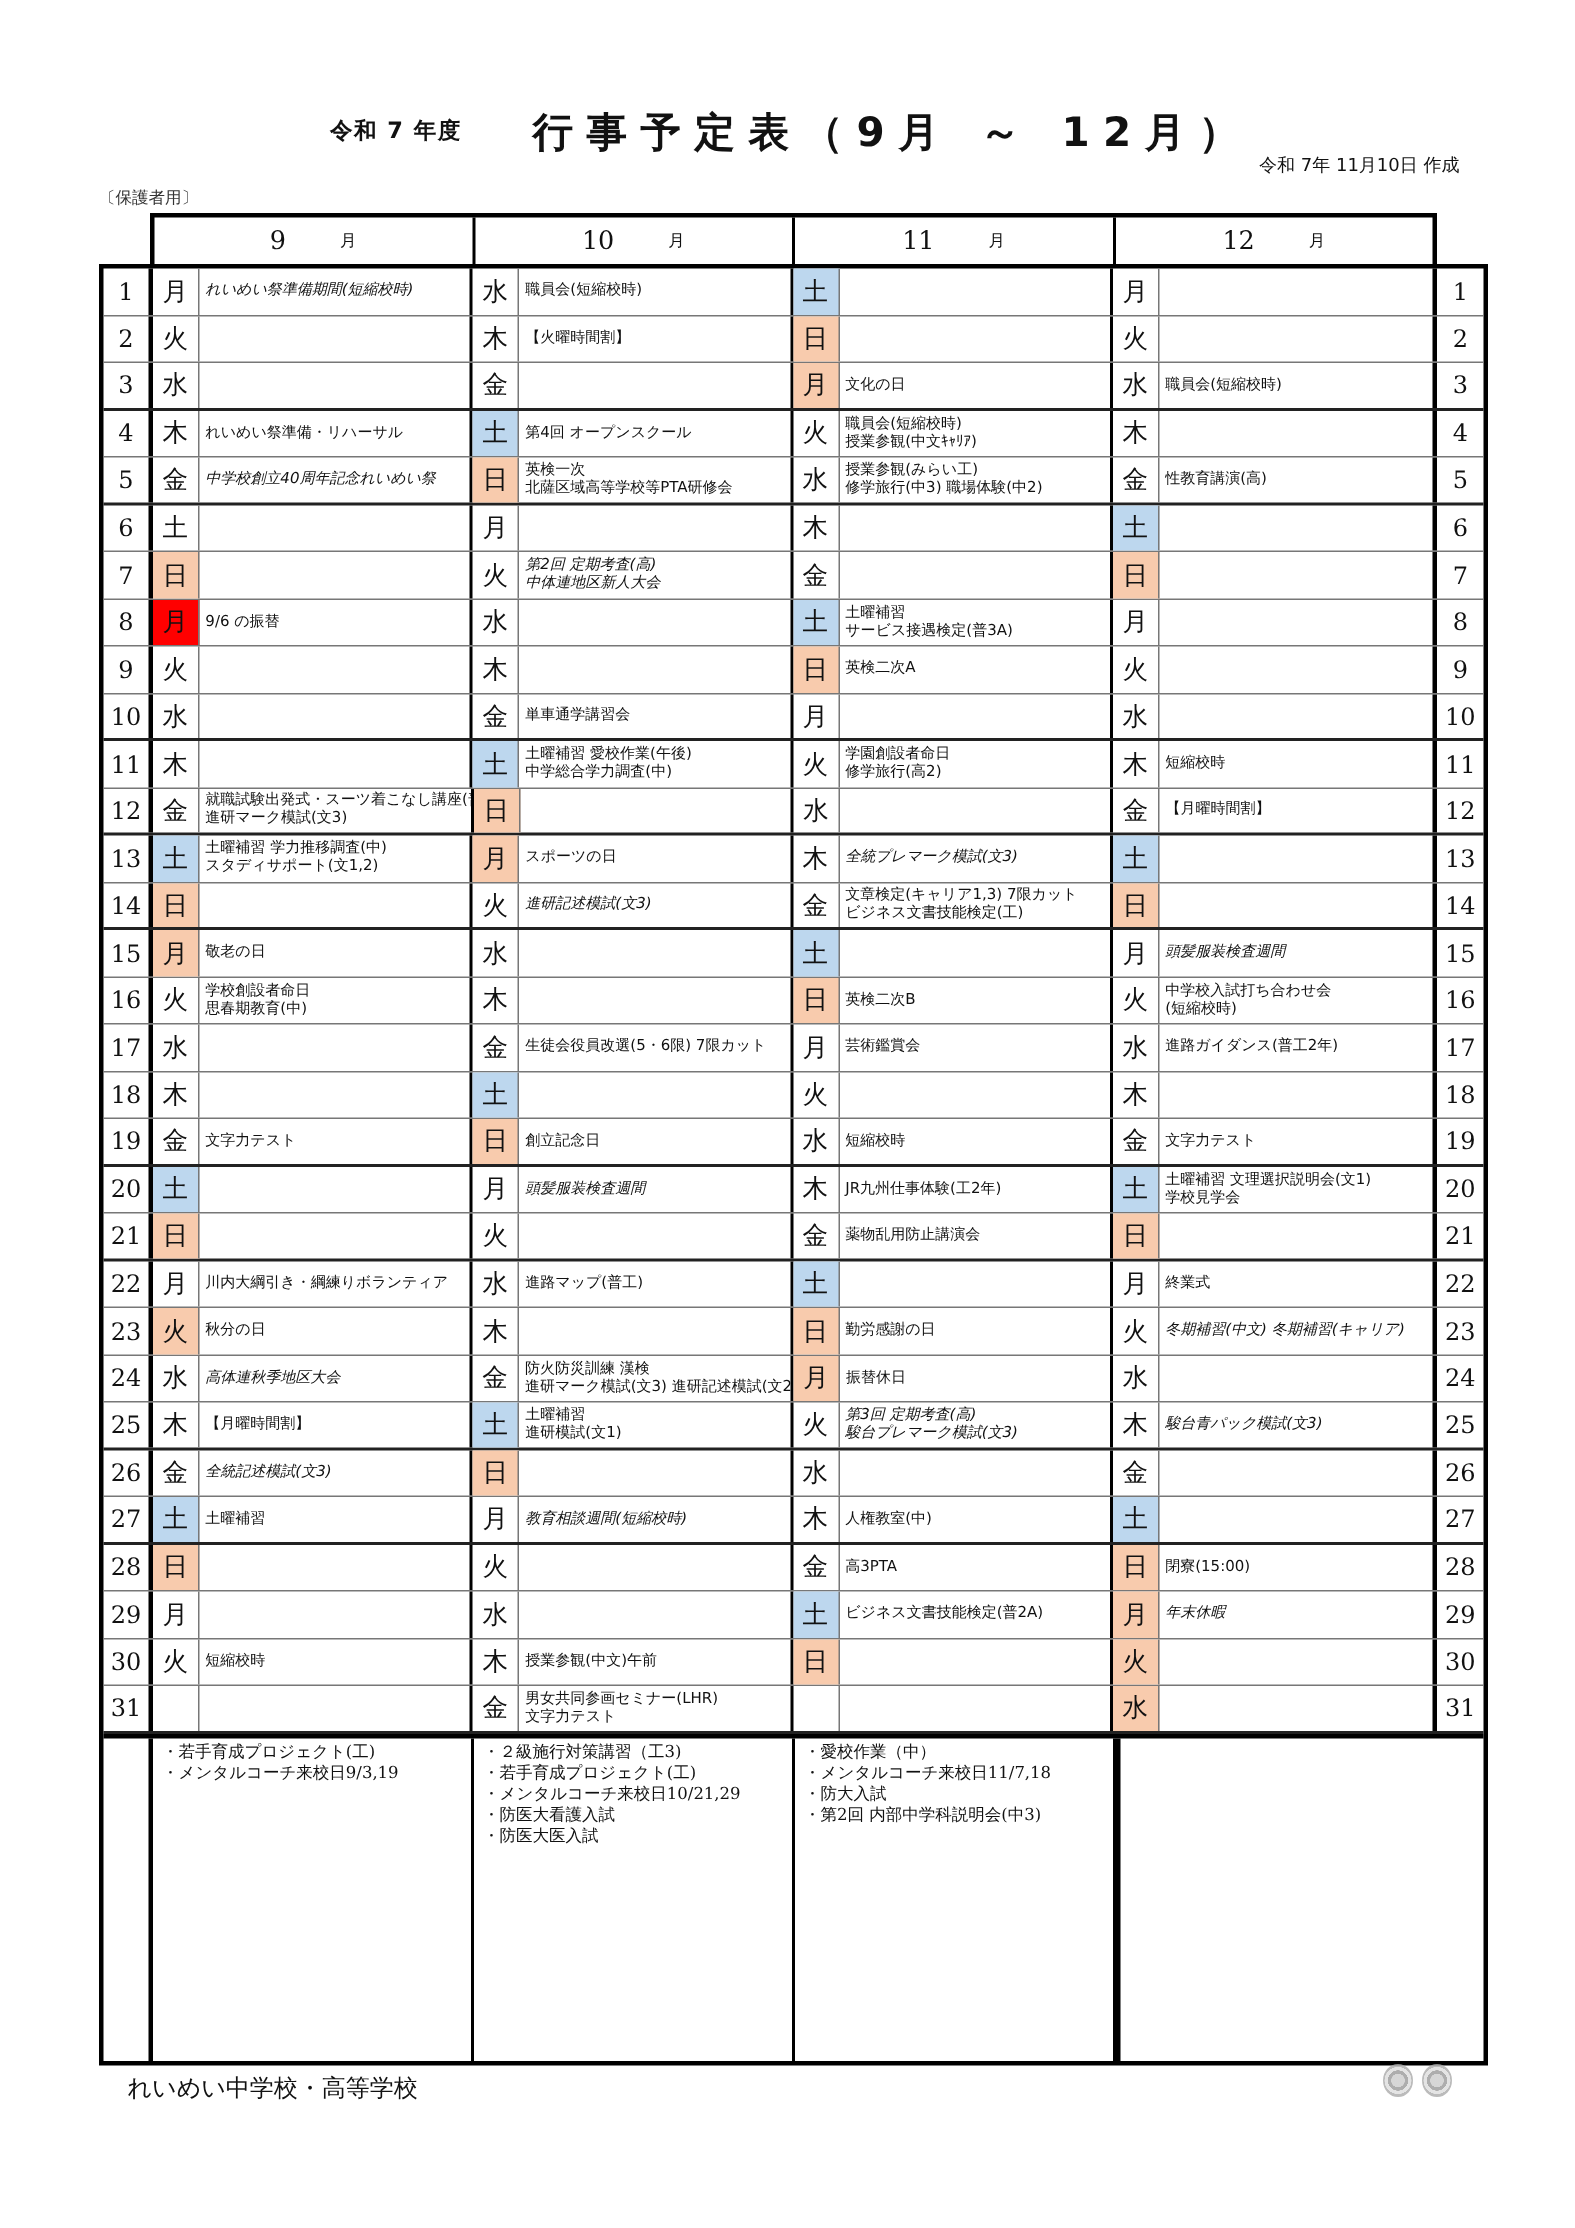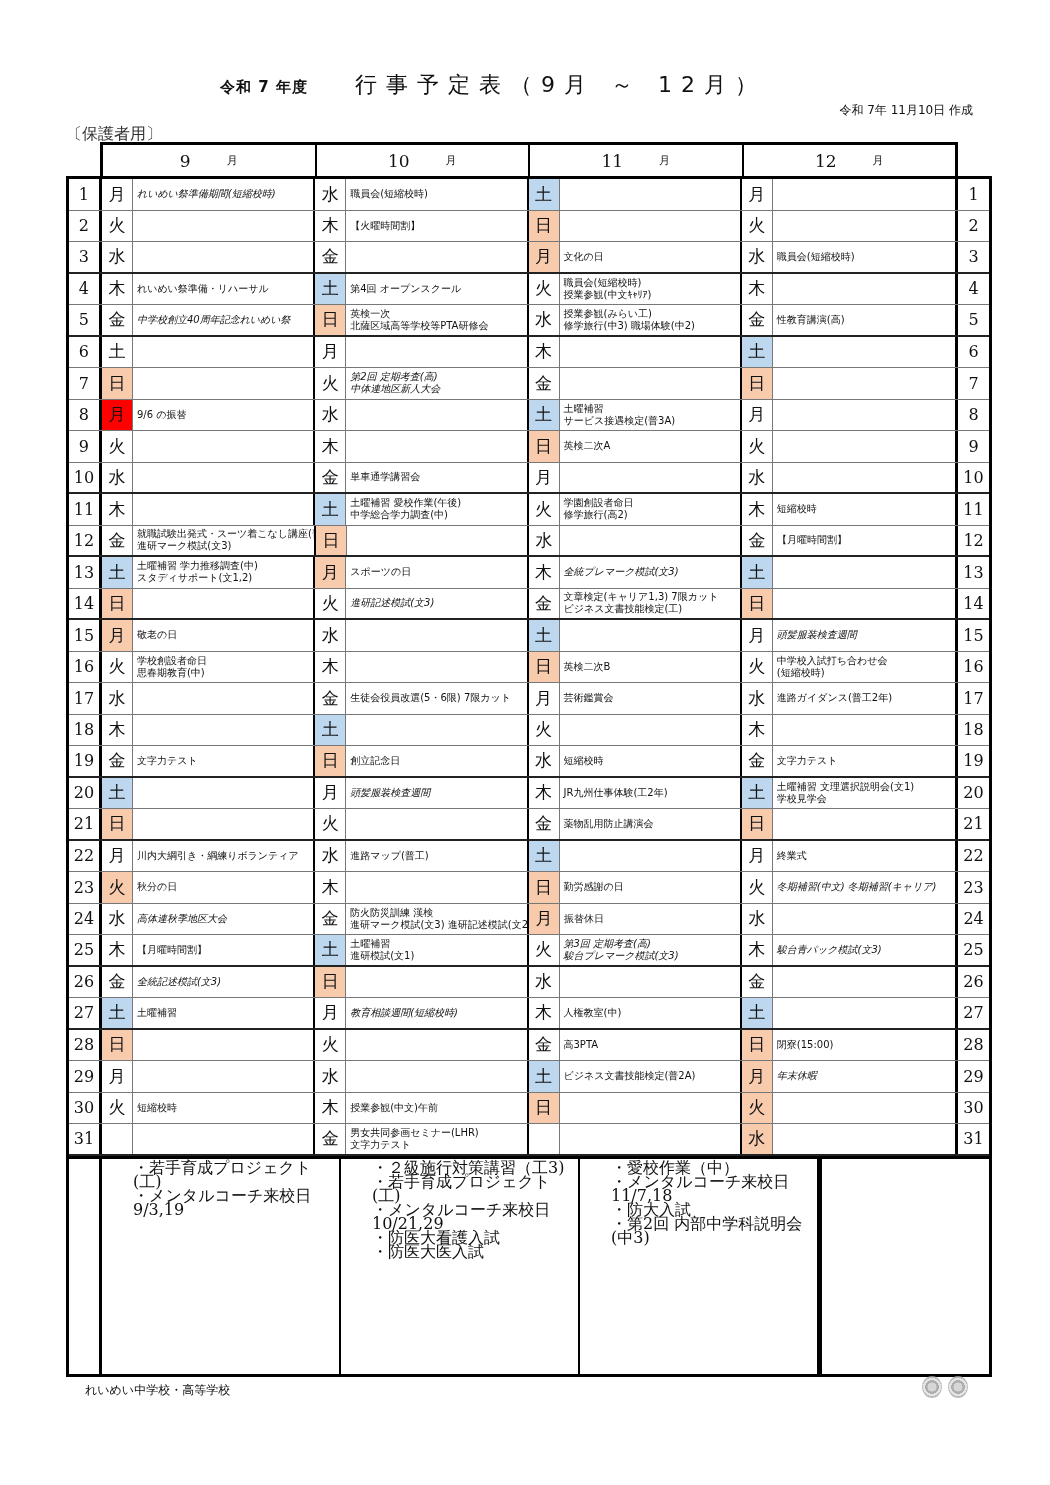--- a/index.html
+++ b/index.html
@@ -1,21 +1,21 @@
 <!DOCTYPE html>
 <html><head>
 <meta charset="utf-8">
 <style>
   html,body{margin:0;padding:0;background:#fff;}
   body{width:1050px;height:1485px;position:relative;font-family:"DejaVu Serif","Liberation Serif",serif;color:#111;overflow:hidden;}
   .hdr-sub{position:absolute;left:220px;top:78px;font-size:15px;font-weight:bold;letter-spacing:1px;font-family:"DejaVu Sans",sans-serif;}
-  .hdr-title{position:absolute;left:355px;top:70px;font-size:22px;font-weight:normal;letter-spacing:9px;font-family:"DejaVu Sans",sans-serif;}
+  .hdr-title{position:absolute;left:355px;top:70px;font-size:27px;font-weight:bold;letter-spacing:9px;font-family:"DejaVu Sans",sans-serif;}
   .hdr-date{position:absolute;right:77px;top:102px;font-size:12px;font-family:"DejaVu Sans",sans-serif;}
-  .hdr-use{position:absolute;left:66px;top:124px;font-size:16px;color:#333;font-family:"DejaVu Sans",sans-serif;}
-  .footer-school{position:absolute;left:85px;top:1382px;font-size:12px;font-family:Liberation Serif, serif;}
+  .hdr-use{position:absolute;left:66px;top:124px;font-size:11px;color:#333;font-family:"DejaVu Sans",sans-serif;}
+  .footer-school{position:absolute;left:85px;top:1382px;font-size:16px;font-family:Liberation Serif, serif;}
   .footer-logos{position:absolute;left:922px;top:1376px;display:flex;gap:6px;}
   .logo{width:20px;height:22px;border-radius:50%;background:radial-gradient(circle,#ccc 0 30%,#999 31% 45%,#ddd 46% 60%,#aaa 61%);opacity:.8;}
 
   .month-head{position:absolute;left:100px;top:142px;width:858px;height:34px;display:flex;border:3px solid #000;border-bottom:none;box-sizing:border-box;}
   .month-head div{flex:1;border-right:2px solid #000;display:flex;align-items:center;justify-content:center;font-size:17px;}
   .month-head div:last-child{border-right:none;}
   .month-head .mkanji{font-size:11px;margin-left:36px;}
 
   .cal{position:absolute;left:66px;top:176px;width:926px;border:3px solid #000;box-sizing:border-box;}
   .row{display:flex;height:31.5px;border-bottom:1px solid #777;box-sizing:border-box;}
@@ -26,21 +26,21 @@
   .mcol.last{border-right:none;}
   .dow{width:31px;display:flex;align-items:center;justify-content:center;font-size:17px;border-right:1px solid #777;box-sizing:border-box;}
   .dow.sat{background:#bdd7ee;}
   .dow.sun{background:#f8cbad;}
   .dow.red{background:#ff0000;}
   .ev{flex:1;padding:1px 4px;font-size:10px;line-height:12px;display:flex;flex-direction:column;justify-content:center;font-family:"DejaVu Sans",sans-serif;overflow:hidden;white-space:nowrap;}
   .ev .it{font-style:italic;}
   .notes{display:flex;height:215px;}
   .notes .numblank{width:33px;border-right:3px solid #000;box-sizing:border-box;}
   .notes .numblank.r{width:34px;border-right:none;border-left:3px solid #000;}
-  .notes .ncol{width:214px;border-right:2px solid #000;box-sizing:border-box;padding:2px 6px;font-size:16px;line-height:14px;font-family:"DejaVu Serif",serif;margin-left:25px;}
+  .notes .ncol{width:214px;border-right:2px solid #000;box-sizing:border-box;padding:2px 6px;font-size:11px;line-height:14px;font-family:"DejaVu Serif",serif;}
   .notes .ncol.last{border-right:none;}
   .notes-sep{border-top:3px solid #000;}
 </style>
 </head>
 <body>
 
 <div class="hdr-sub">令和 7 年度</div>
 <div class="hdr-title">行事予定表（9月 ～ 12月）</div>
 <div class="hdr-date">令和 7年 11月10日 作成</div>
 <div class="hdr-use">〔保護者用〕</div>

